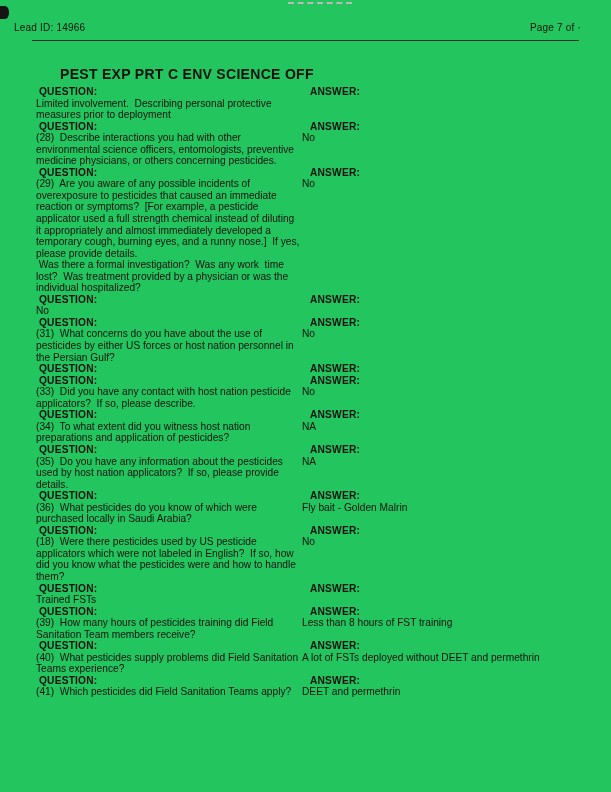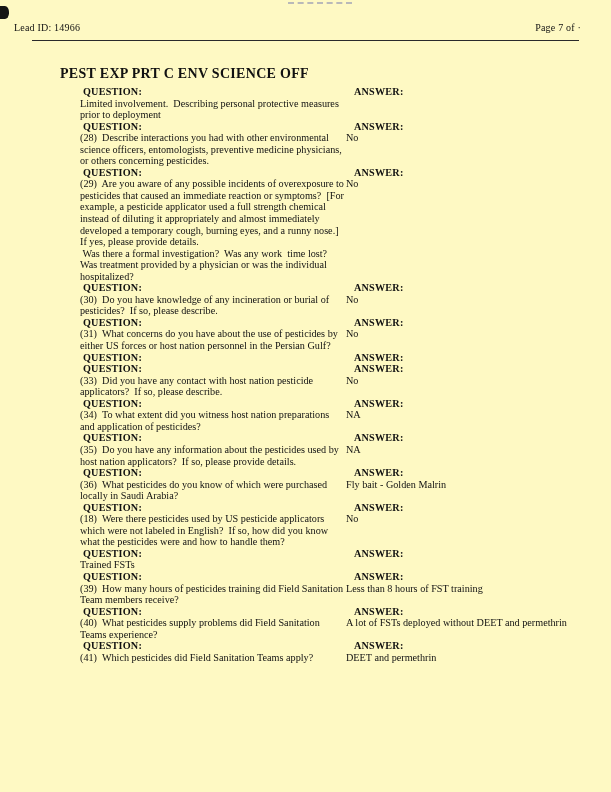--- a/index.html
+++ b/index.html
@@ -1,22 +1,22 @@
 <!DOCTYPE html>
 <html><head>
 <meta charset="utf-8">
 <style>
   html,body { margin:0; padding:0; background:#e8e8e8; }
   .page {
     position: relative;
     width: 611px;
     height: 792px;
     margin: 0 auto;
-    background: #fef9c3;
-    font-family: Liberation Serif, serif;
+    background: #22c55e;
+    font-family: Liberation Sans, sans-serif;
     color: #111;
     overflow: hidden;
   }
   .scan-dashes {
     position: absolute;
     top: 2px; left: 288px;
     width: 64px; height: 0;
     border-top: 2px dashed #b9b9b9;
   }
   .scan-blob {
@@ -50,21 +50,20 @@
   }
   .qa-list {
     position: absolute;
     top: 86px; left: 36px; right: 28px;
     font-size: 10.2px;
     line-height: 11.55px;
   }
   .qa {
     display: grid;
     grid-template-columns: 266px 1fr;
-    margin-left: 44px;
   }
   .ql, .al {
     font-weight: bold;
     letter-spacing: .2px;
   }
   .ql { padding-left: 3px; }
   .al { padding-left: 8px; }
   .qt, .at {
     white-space: pre-wrap;
   }
@@ -106,21 +105,20 @@
       <div class="ql">QUESTION:</div>
       <div class="al">ANSWER:</div>
       <div class="qt">(29)  Are you aware of any possible incidents of overexposure to pesticides that caused an immediate reaction or symptoms?  [For example, a pesticide applicator used a full strength chemical instead of diluting it appropriately and almost immediately developed a temporary cough, burning eyes, and a runny nose.]  If yes, please provide details.
  Was there a formal investigation?  Was any work  time lost?  Was treatment provided by a physician or was the individual hospitalized?</div>
       <div class="at">No</div>
     </div>
 
     <div class="qa">
       <div class="ql">QUESTION:</div>
       <div class="al">ANSWER:</div>
-      <div class="qt">(30)  Do you have knowledge of any incineration or burial of pesticides?  If so, please describe.</div>
       <div class="at">No</div>
     </div>
 
     <div class="qa">
       <div class="ql">QUESTION:</div>
       <div class="al">ANSWER:</div>
       <div class="qt">(31)  What concerns do you have about the use of pesticides by either US forces or host nation personnel in the Persian Gulf?</div>
       <div class="at">No</div>
     </div>
 

